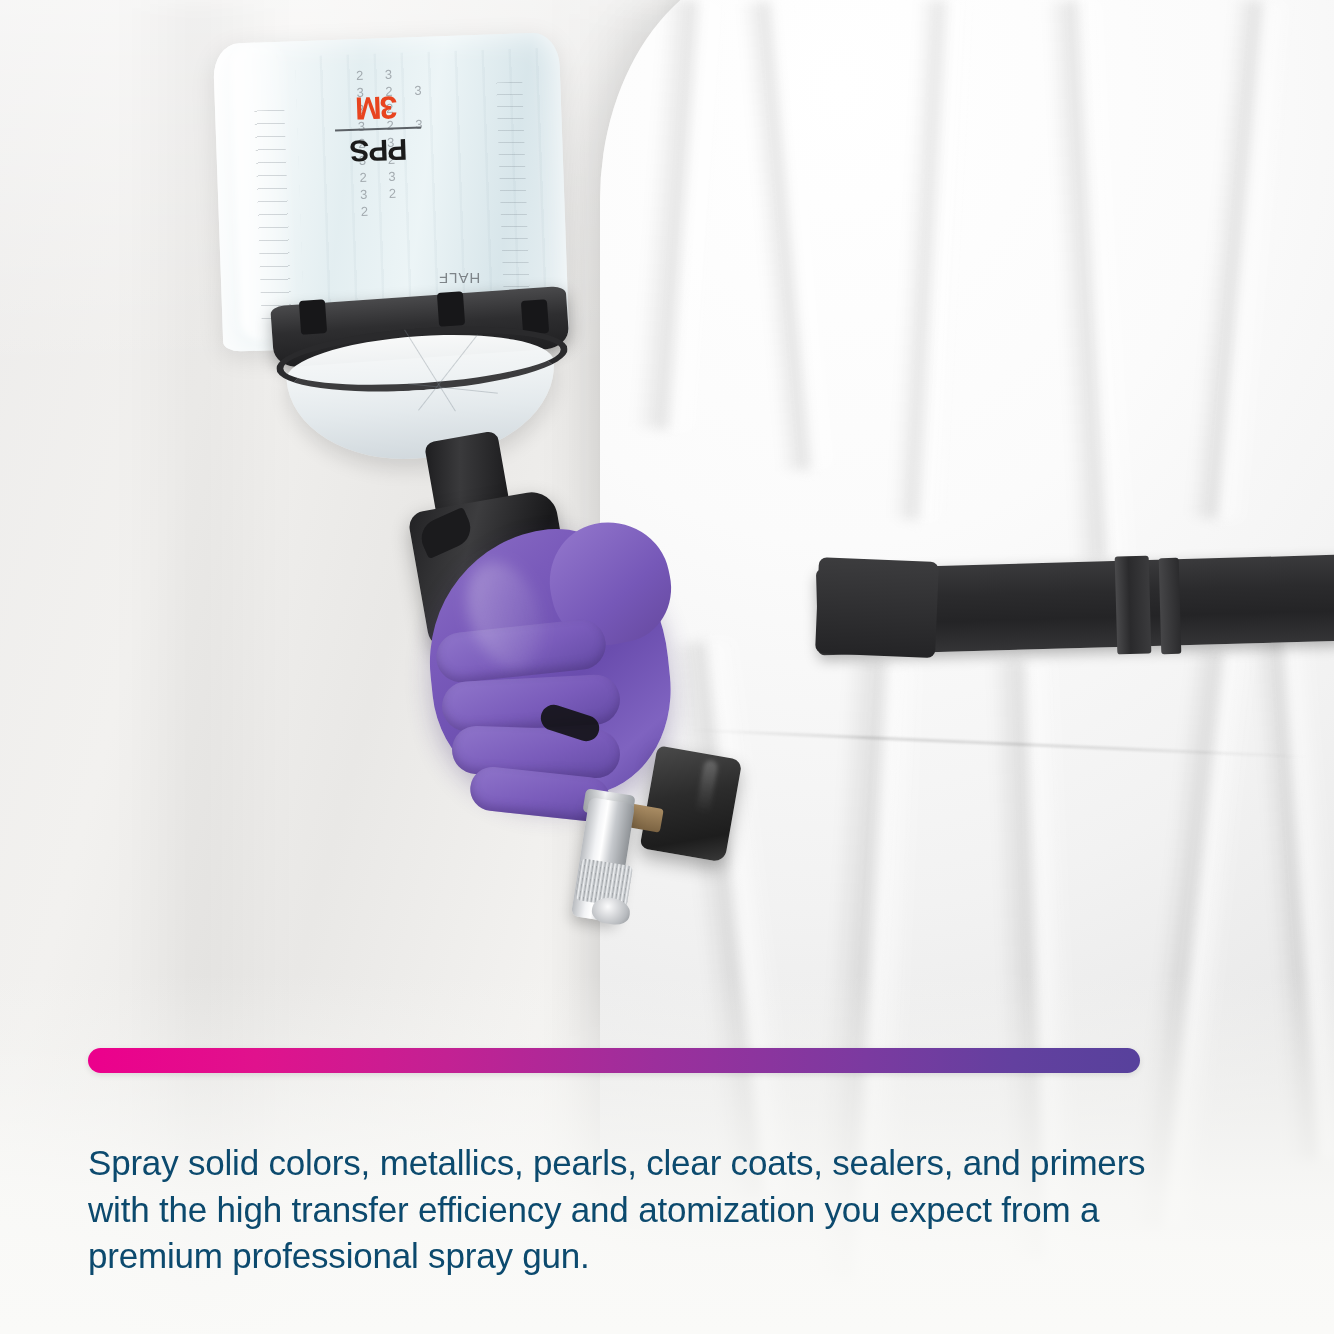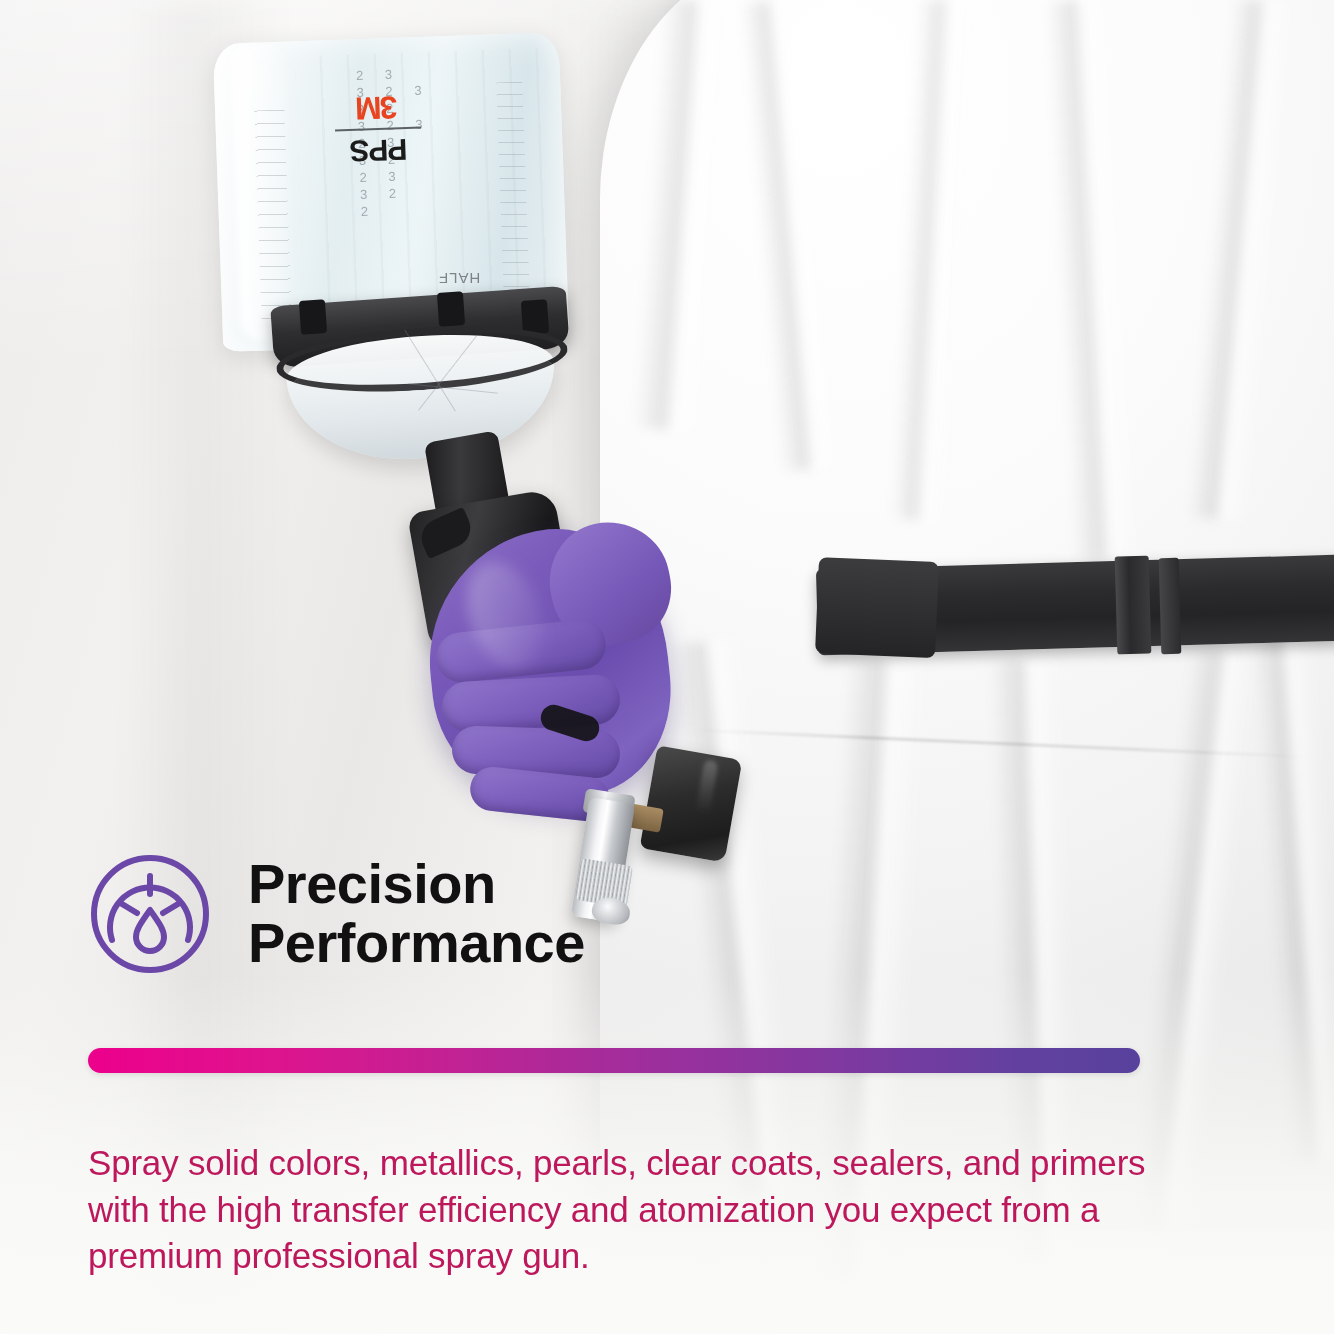--- a/index.html
+++ b/index.html
@@ -415,21 +415,21 @@
     border-radius:13px;
     background:linear-gradient(90deg,#ec008c 0%, #e0128d 16%, #c32193 34%, #9c2f9c 54%, #7b3aa0 74%, #63409f 88%, #57419c 100%);
     box-shadow:0 2px 6px rgba(0,0,0,.10);
   }
 
   .body-copy{
     position:absolute;
     left:88px; top:1105px; width:1090px;
     font-size:35px;
     line-height:1.33;
-    color:#be185d;
+    color:#0c4a6e;
     font-family:"Liberation Sans", sans-serif;
     white-space:pre-line;
     letter-spacing:-.2px;
   }
 </style>
 </head>
 <body>
 
 <div class="canvas">
 
@@ -510,37 +510,18 @@
     <div class="gauge-hi"></div>
     <div class="gauge-stub"></div>
     <div class="chrome-nut"></div>
     <div class="chrome-stem"></div>
     <div class="chrome-knurl"></div>
     <div class="chrome-cap"></div>
 
     <div class="photo-fade"></div>
   </div>
 
-  <div class="feature-block">
-    <div class="feature-head">
-
-      <svg class="feature-icon" viewBox="0 0 124 124" aria-hidden="true">
-        <circle cx="62" cy="62" r="56" fill="none" stroke="#6b47a8" stroke-width="6"></circle>
-
-        <path d="M 24 88 A 40 40 0 1 1 100 88" fill="none" stroke="#6b47a8" stroke-width="6" stroke-linecap="round"></path>
-
-        <line x1="62" y1="24" x2="62" y2="42" stroke="#6b47a8" stroke-width="6" stroke-linecap="round"></line>
-        <line x1="34" y1="52" x2="49" y2="61" stroke="#6b47a8" stroke-width="6" stroke-linecap="round"></line>
-        <line x1="90" y1="52" x2="75" y2="61" stroke="#6b47a8" stroke-width="6" stroke-linecap="round"></line>
-
-        <path d="M 62 58 C 52 72 48 78 48 85 a 14 14 0 0 0 28 0 c 0 -7 -4 -13 -14 -27 Z" fill="none" stroke="#6b47a8" stroke-width="6" stroke-linejoin="round"></path>
-      </svg>
-
-      <h2 class="feature-title">Precision
-Performance</h2>
-    </div>
-  </div>
 
   <div class="divider-bar"></div>
 
   <p class="body-copy">Spray solid colors, metallics, pearls, clear coats, sealers, and primers with the high transfer efficiency and atomization you expect from a premium professional spray gun.</p>
 
 </div>
 
 </body></html>

